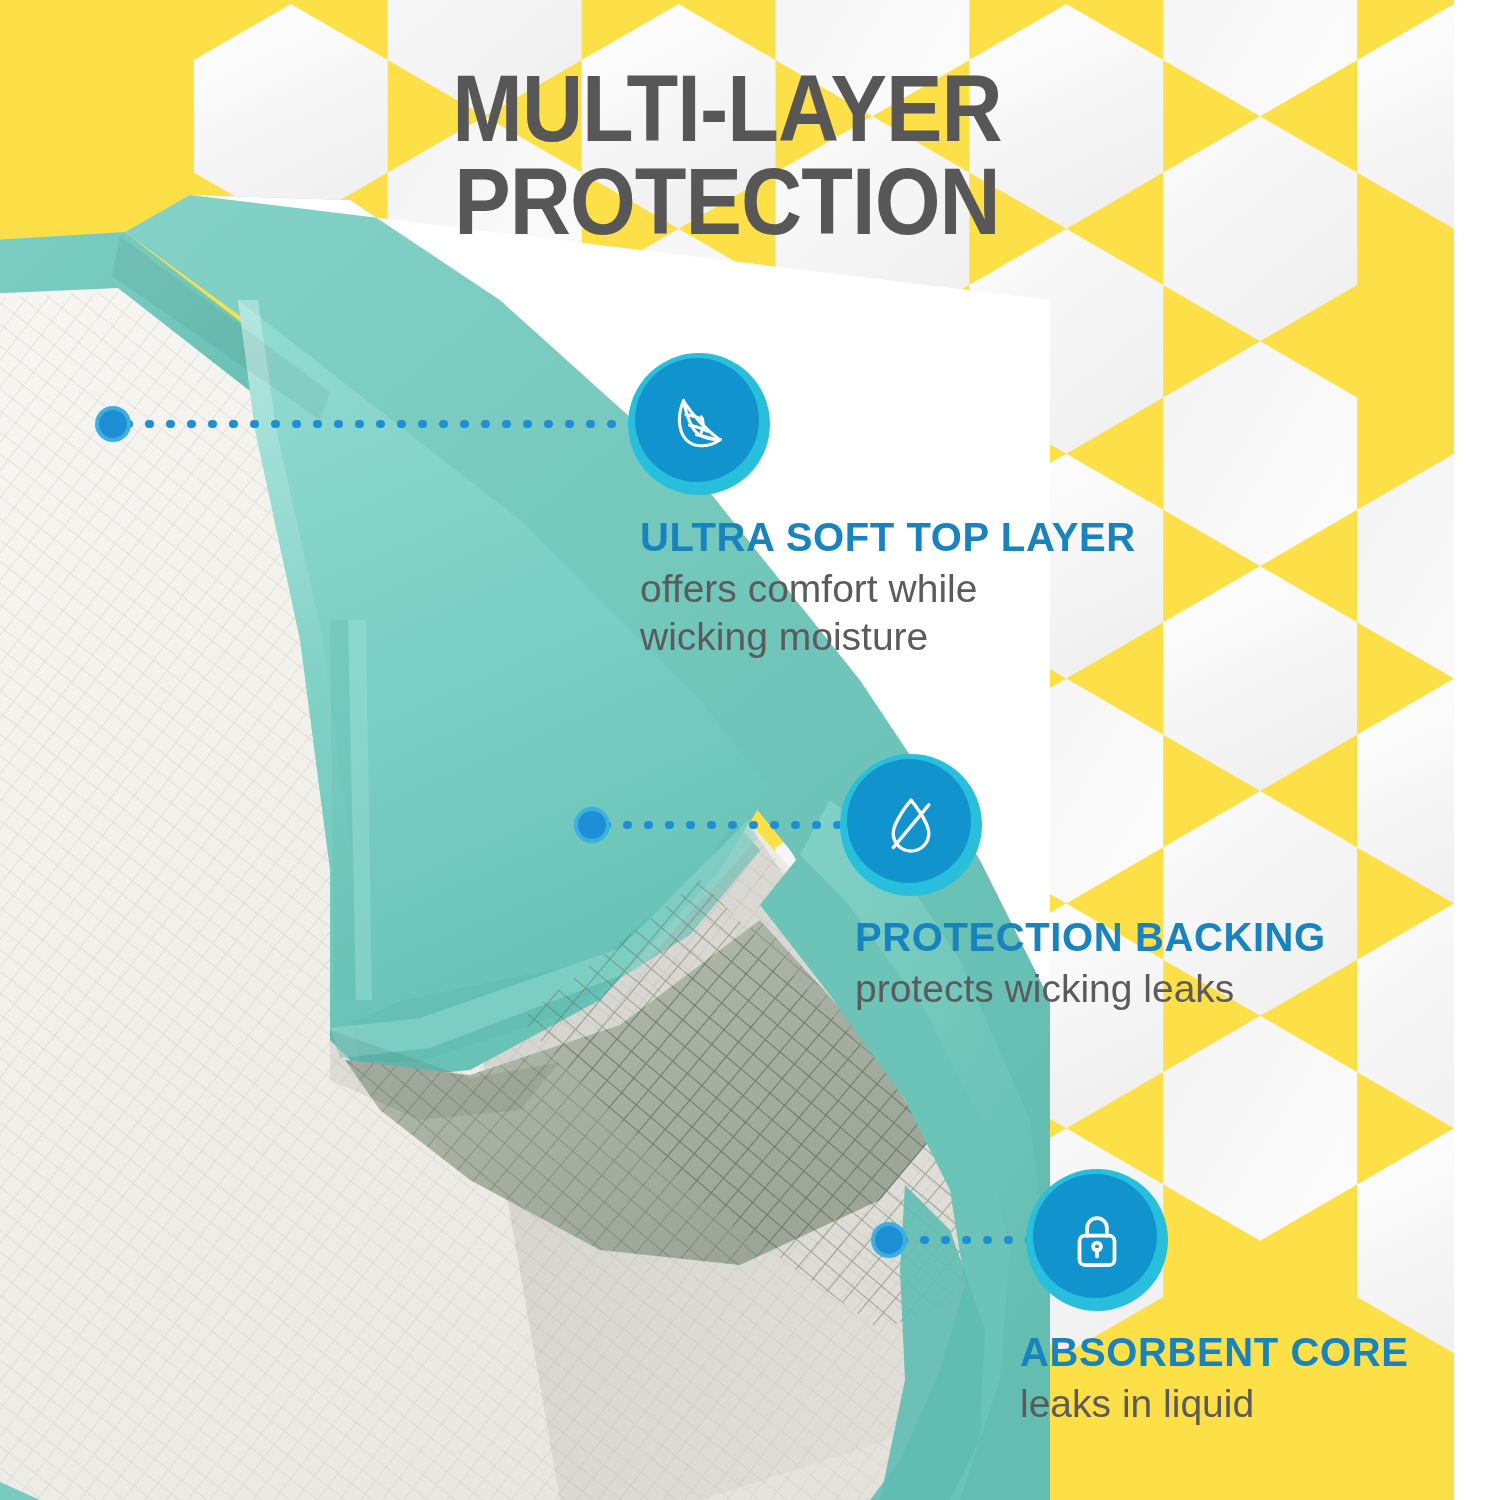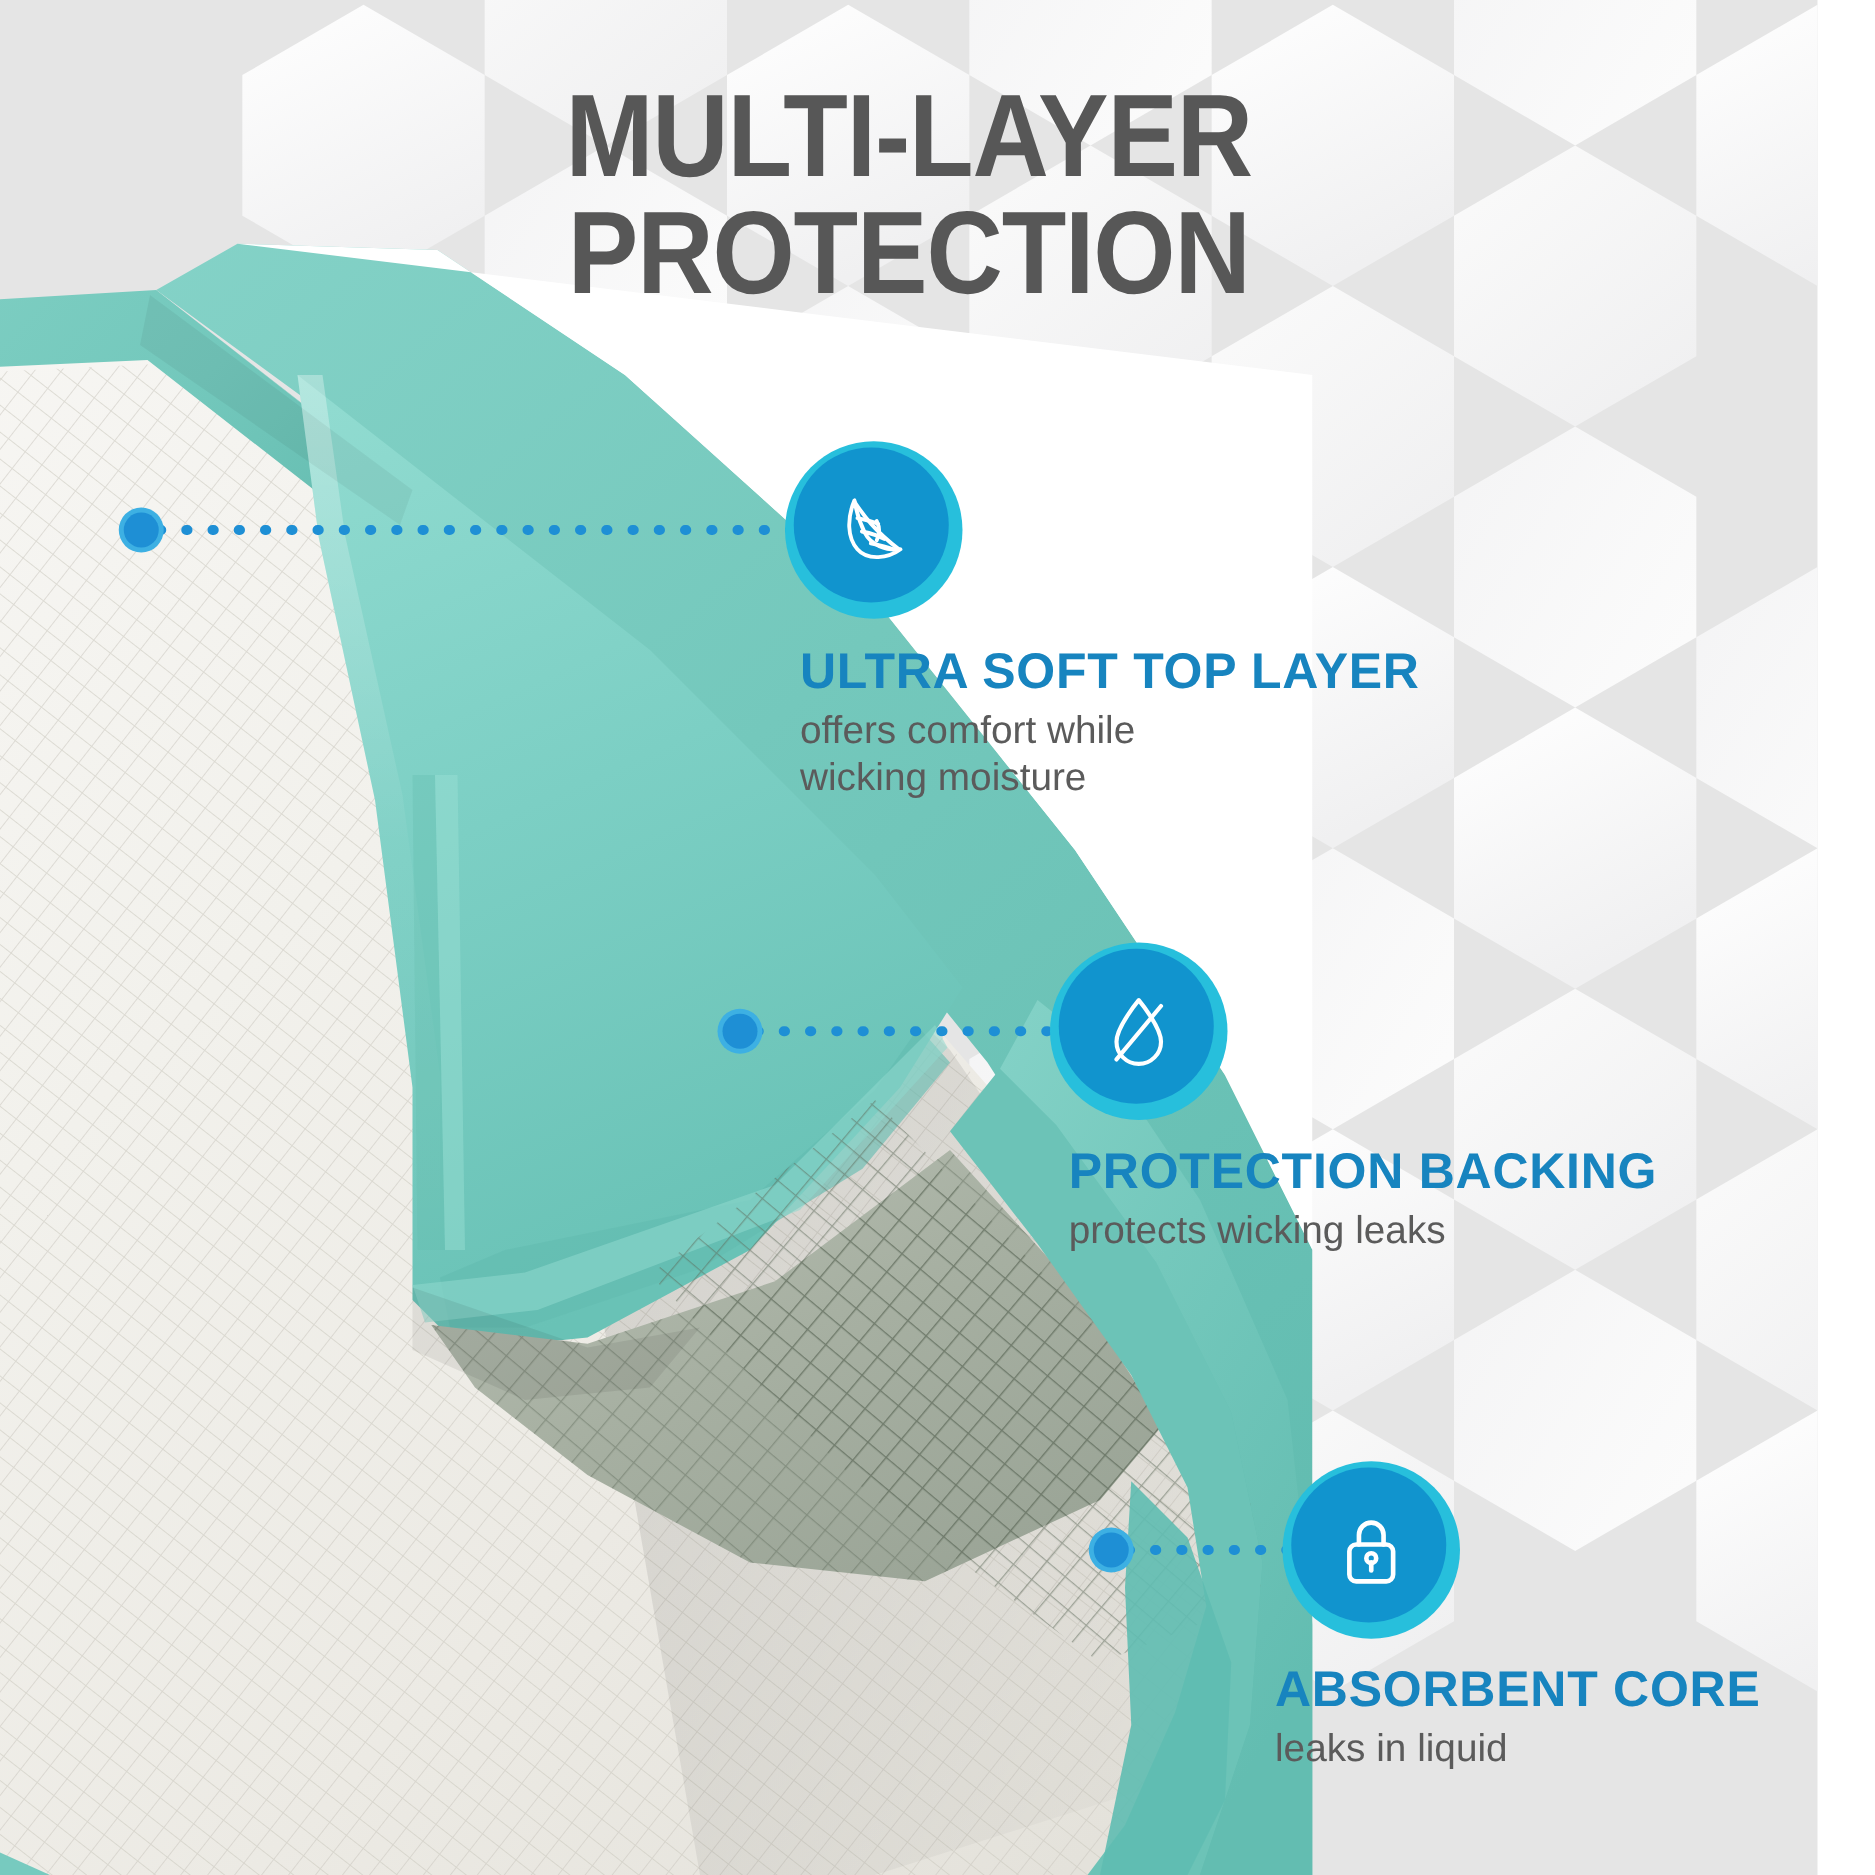--- a/index.html
+++ b/index.html
@@ -6,21 +6,21 @@
   * { margin:0; padding:0; box-sizing:border-box; }
   html, body {
     width:1500px; height:1500px;
     overflow:hidden;
     font-family:"Liberation Sans", sans-serif;
     background:#ffffff;
   }
   #stage {
     position:relative;
     width:1454px; height:1500px;
-    background:#e5e5e5;
+    background:#fde047;
     overflow:hidden;
   }
 
   
   .hex-bg {
     position:absolute; inset:0;
     z-index:0;
     pointer-events:none;
   }
 
@@ -77,21 +77,21 @@
     font-weight:bold;
     font-size:40px;
     letter-spacing:0.6px;
     color:#1784BF;
     white-space:nowrap;
     line-height:1.1;
   }
   .ctext .sub {
     font-family:"Liberation Sans", sans-serif;
     font-weight:normal;
-    font-size:31px;
+    font-size:39px;
     line-height:1.22;
     color:#5B5B5B;
     white-space:pre-line;
     margin-top:6px;
   }
 
   
   .leader { position:absolute; z-index:7; pointer-events:none; }
 
   .marker {

